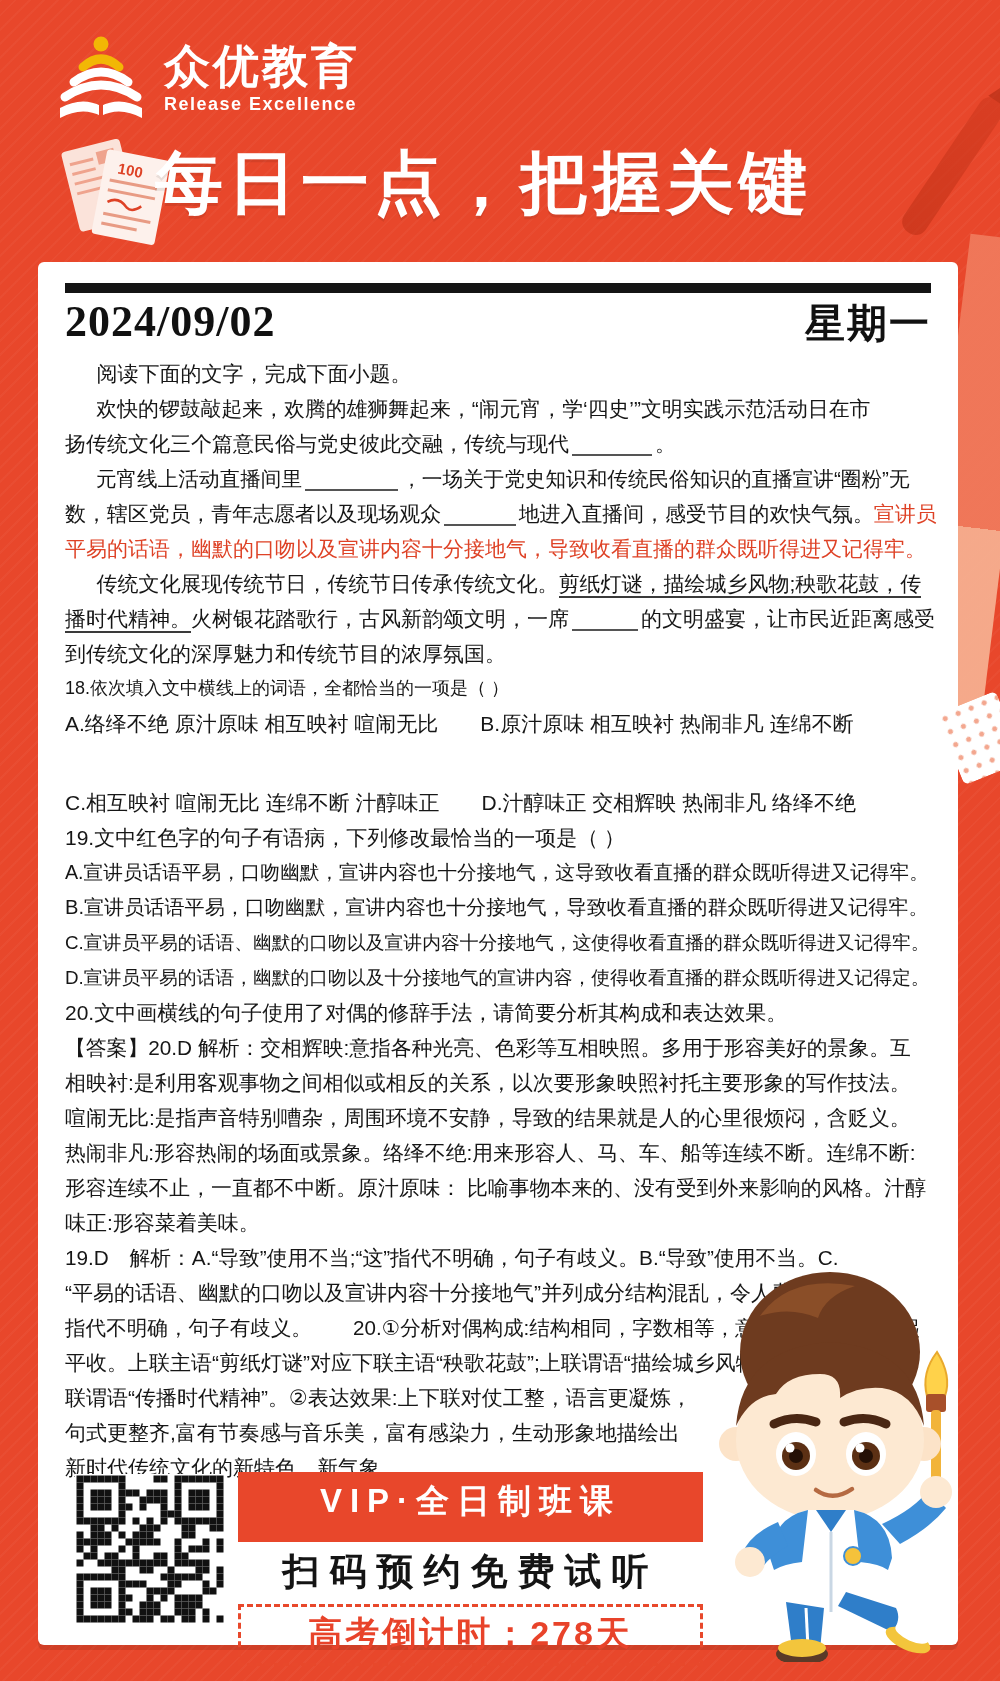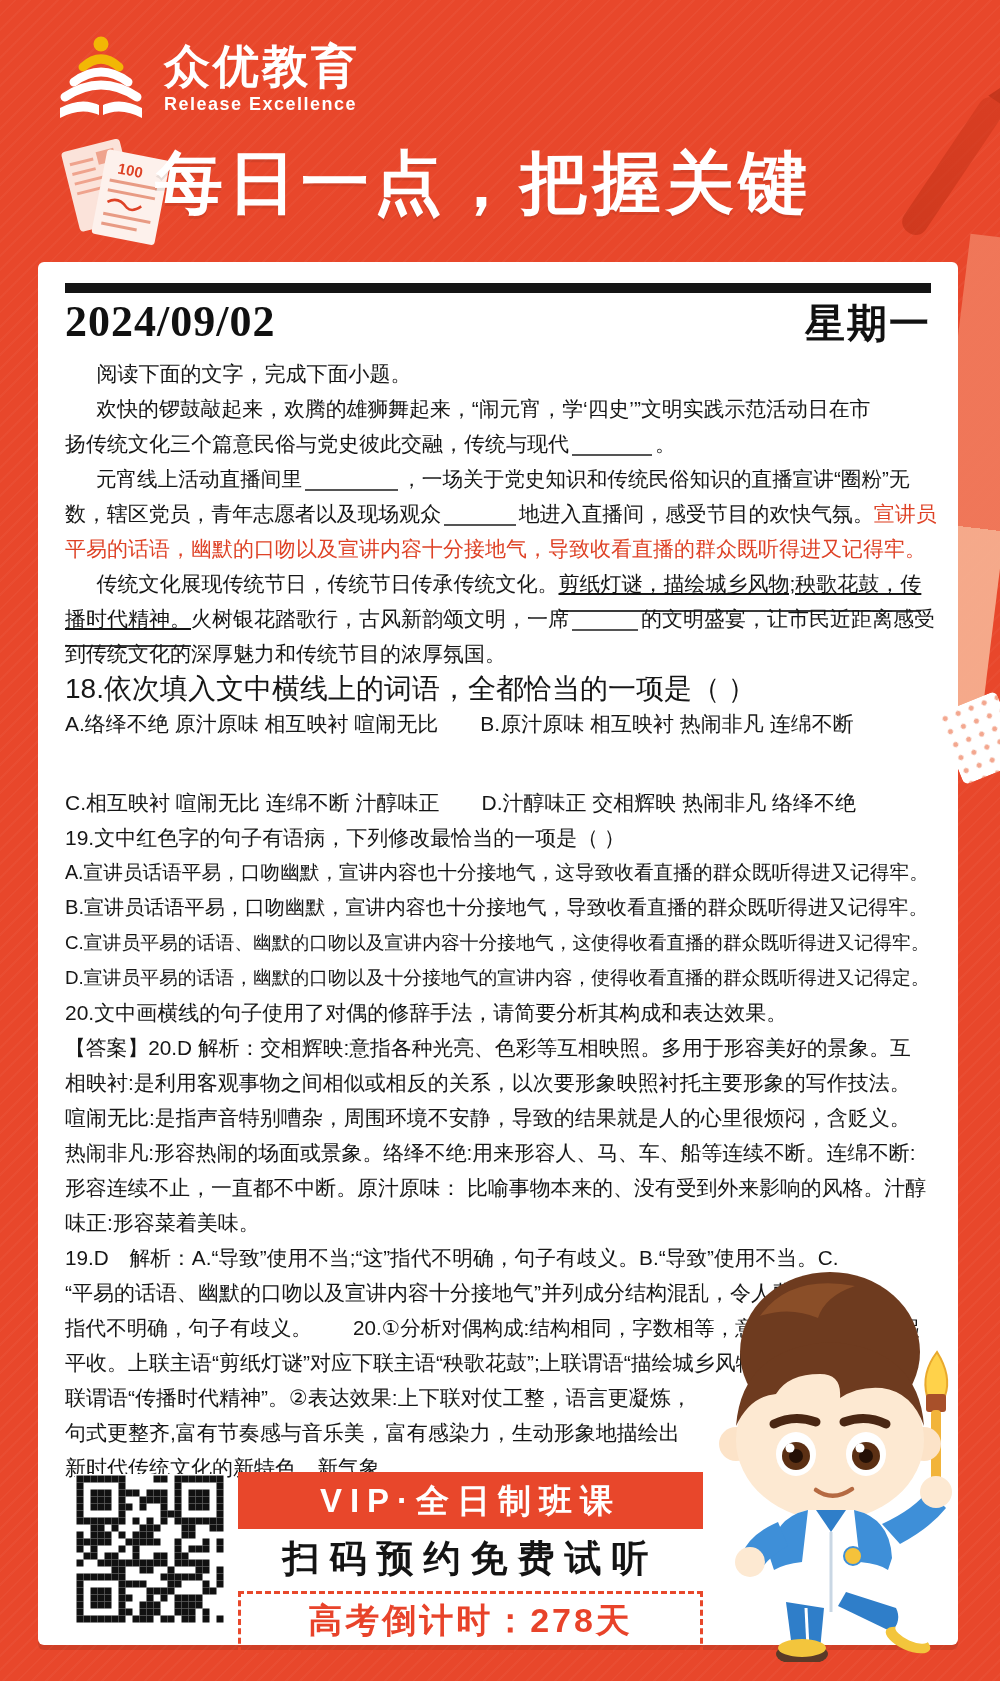--- a/index.html
+++ b/index.html
@@ -38,28 +38,28 @@
   .divider-bar { position:absolute; left:27px; right:27px; top:21px; height:10px; background:#141414; }
   .date-row { position:absolute; left:27px; right:27px; top:34px; display:flex;
     justify-content:space-between; align-items:flex-start;
     font-family:"Liberation Serif","DejaVu Serif",serif; font-weight:700; color:#111; }
   .date { font-size:44px; letter-spacing:1px; }
   .weekday { font-size:40px; letter-spacing:2px; }
 
   .passage { position:absolute; left:27px; top:94px; width:866px; color:#161616; }
   .line { white-space:nowrap; height:35px; line-height:35px; }
   .line span.red { color:#DE4226; }
-  .line span.u { border-bottom:2px solid #3a3a3a; padding-bottom:15px;text-decoration:underline; }
+  .line span.u { border-bottom:2px solid #3a3a3a; padding-bottom:1px; }
   .line span.blank { display:inline-block; height:0; border-bottom:2px solid #555;
     vertical-align:-5px; margin:0 3px; }
 
   
   .qr { position:absolute; left:37px; top:1212px; width:150px; height:150px; background:#fff; }
   .promo { position:absolute; left:200px; top:1210px; width:465px; }
-  .vip-banner { height:57px; line-height:57px; background:#E8472B; color:#fff; text-align:center;
+  .vip-banner { height:70px; line-height:57px; background:#E8472B; color:#fff; text-align:center;
     font-size:33px; font-weight:900; letter-spacing:8px; }
   .scan-text { margin-top:5px; text-align:center; color:#141414; font-size:37px; font-weight:900;
     letter-spacing:10px; white-space:nowrap; }
   .countdown-box { margin-top:7px; border:3px dashed #E8482B; text-align:center; padding:4px 0 6px 0; }
   .countdown-text { color:#E8432A; font-size:34px; font-weight:900; letter-spacing:3px; }
 
   .mascot { position:absolute; left:690px; top:1256px; width:288px; height:406px; z-index:4; }
 </style>
 </head>
 <body>
@@ -119,21 +119,21 @@
     <div class="passage" id="passage">
         <div class="line" style="font-size: 21px; padding-left: 31.5px;"><span>阅读下面的文字，完成下面小题。</span></div>
         <div class="line" style="font-size: 20.87px; padding-left: 31.3px;"><span>欢快的锣鼓敲起来，欢腾的雄狮舞起来，“闹元宵，学‘四史’”文明实践示范活动日在市</span></div>
         <div class="line" style="font-size: 21px;"><span>扬传统文化三个篇意民俗与党史彼此交融，传统与现代</span><span class="blank" style="width: 80px;"></span><span>。</span></div>
         <div class="line" style="font-size: 20.61px; padding-left: 30.9px;"><span>元宵线上活动直播间里</span><span class="blank" style="width: 93.2px;"></span><span>，一场关于党史知识和传统民俗知识的直播宣讲“圈粉”无</span></div>
         <div class="line" style="font-size: 20.9px;"><span>数，辖区党员，青年志愿者以及现场观众</span><span class="blank" style="width: 71.7px;"></span><span>地进入直播间，感受节目的欢快气氛。</span><span class="red">宣讲员</span></div>
         <div class="line" style="font-size: 21px;"><span class="red">平易的话语，幽默的口吻以及宣讲内容十分接地气，导致收看直播的群众既听得进又记得牢。</span></div>
         <div class="line" style="font-size: 21px; padding-left: 31.5px;"><span>传统文化展现传统节日，传统节日传承传统文化。</span><span class="u">剪纸灯谜，描绘城乡风物;秧歌花鼓，传</span></div>
         <div class="line" style="font-size: 21px;"><span class="u">播时代精神。</span><span>火树银花踏歌行，古风新韵颂文明，一席</span><span class="blank" style="width: 66px;"></span><span>的文明盛宴，让市民近距离感受</span></div>
         <div class="line" style="font-size: 21px;"><span>到传统文化的深厚魅力和传统节目的浓厚氛国。</span></div>
-        <div class="line" style="font-size: 28px;"><span>18.依次填入文中横线上的词语，全都恰当的一项是（ ）</span></div>
+        <div class="line" style="font-size: 18px;"><span>18.依次填入文中横线上的词语，全都恰当的一项是（ ）</span></div>
         <div class="line" style="font-size: 21px;"><span>A.络绎不绝 原汁原味 相互映衬 喧闹无比　　B.原汁原味 相互映衬 热闹非凡 连绵不断</span></div>
         <div class="line" style="font-size: 21px; margin-top: 44px;"><span>C.相互映衬 喧闹无比 连绵不断 汁醇味正　　D.汁醇味正 交相辉映 热闹非凡 络绎不绝</span></div>
         <div class="line" style="font-size: 21px;"><span>19.文中红色字的句子有语病，下列修改最恰当的一项是（ ）</span></div>
         <div class="line" style="font-size: 19.66px;"><span>A.宣讲员话语平易，口吻幽默，宣讲内容也十分接地气，这导致收看直播的群众既听得进又记得牢。</span></div>
         <div class="line" style="font-size: 20.12px;"><span>B.宣讲员话语平易，口吻幽默，宣讲内容也十分接地气，导致收看直播的群众既听得进又记得牢。</span></div>
         <div class="line" style="font-size: 18.81px;"><span>C.宣讲员平易的话语、幽默的口吻以及宣讲内容十分接地气，这使得收看直播的群众既听得进又记得牢。</span></div>
         <div class="line" style="font-size: 18.81px;"><span>D.宣讲员平易的话语，幽默的口吻以及十分接地气的宣讲内容，使得收看直播的群众既听得进又记得定。</span></div>
         <div class="line" style="font-size: 21px;"><span>20.文中画横线的句子使用了对偶的修辞手法，请简要分析其构成和表达效果。</span></div>
         <div class="line" style="font-size: 20.8px;"><span>【答案】20.D  解析：交相辉映:意指各种光亮、色彩等互相映照。多用于形容美好的景象。互</span></div>
         <div class="line" style="font-size: 21px;"><span>相映衬:是利用客观事物之间相似或相反的关系，以次要形象映照衬托主要形象的写作技法。</span></div>

